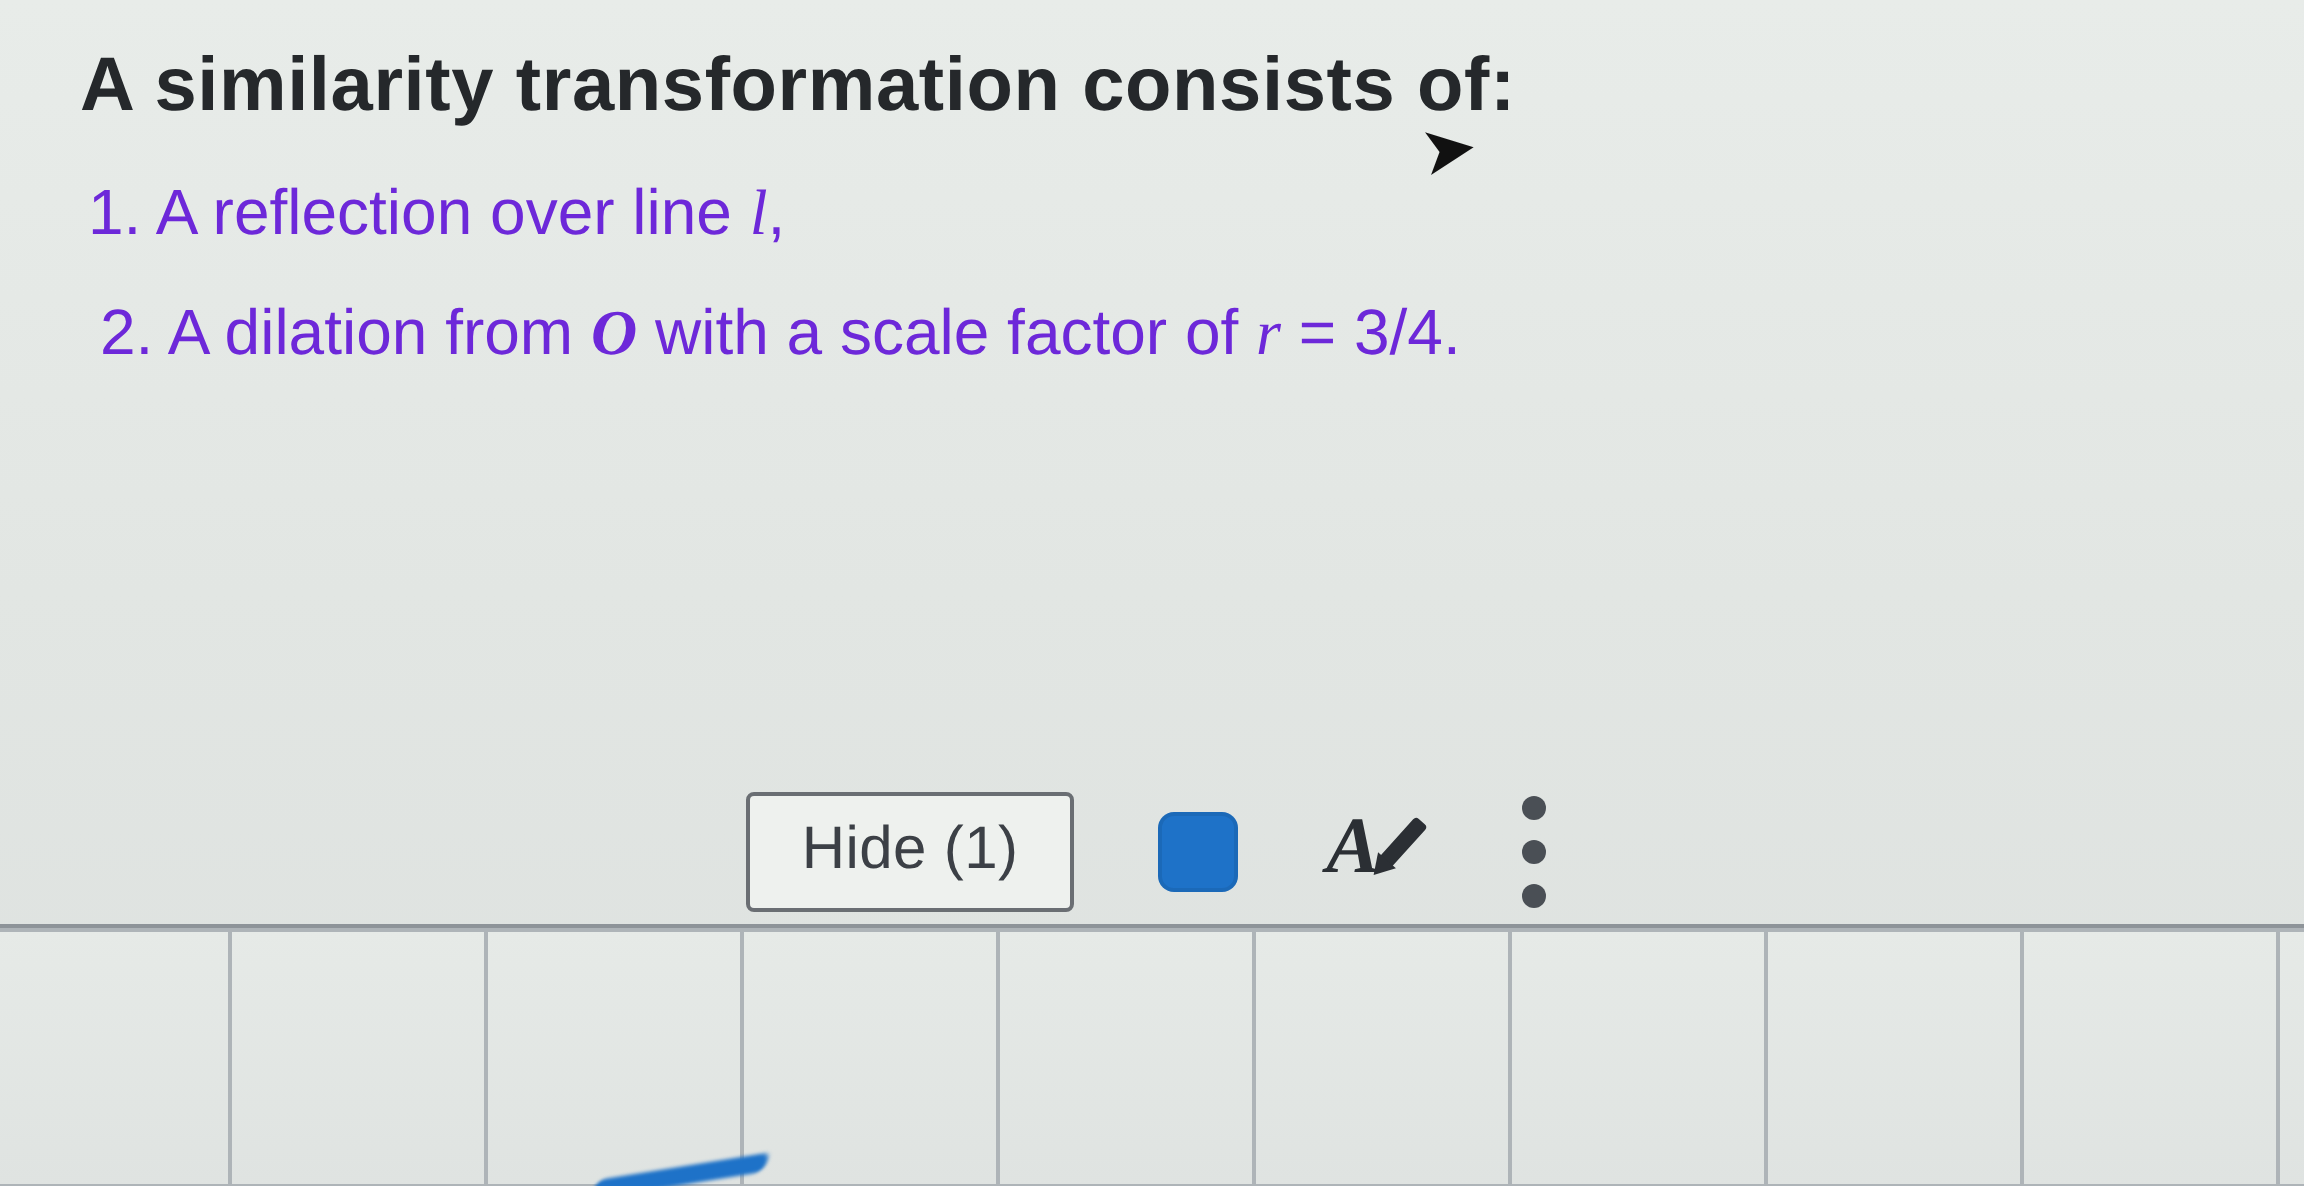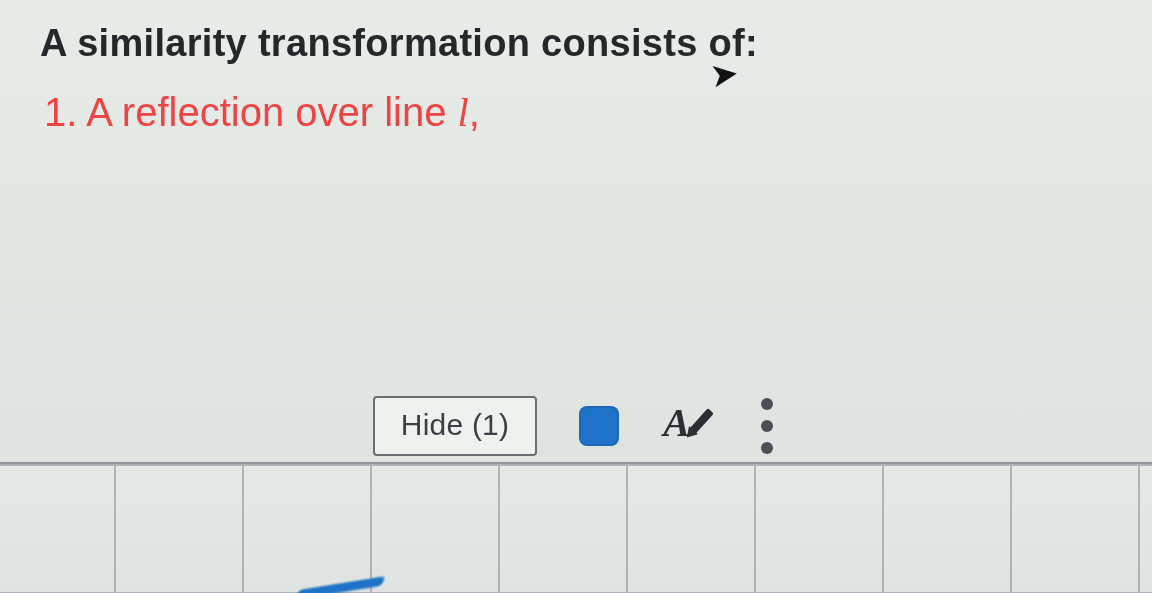--- a/index.html
+++ b/index.html
@@ -21,22 +21,22 @@
     filter: blur(0.3px);
   }
   .heading {
     font-size: 38px;
     font-weight: 700;
     letter-spacing: 0.3px;
     color: #25282b;
     margin-bottom: 18px;
   }
   .line {
-    font-size: 40px;
-    color: #ef4444;
+    font-size: 32px;
+    color: #6d28d9;
     margin-bottom: 14px;
     line-height: 1.45;
   }
   .indent-1 { padding-left: 4px; }
   .indent-2 { padding-left: 10px; }
   .indent-3 { padding-left: 22px; }
   .italic { font-style: italic; font-family: Georgia, 'Times New Roman', serif; }
   .bolditalic { font-style: italic; font-weight: 700; font-family: Georgia, 'Times New Roman', serif; }
 
   .cursor {
@@ -174,20 +174,23 @@
 <body>
 
 <div class="page">
 
   <div class="heading">A similarity transformation consists of:</div>
 
   <div class="line indent-1">
     <span>1. A reflection over line </span><span class="italic">l</span><span>,</span>
   </div>
 
+  <div class="line indent-2">
+    <span>2. A dilation from </span><span class="bolditalic">O</span><span> with a scale factor of </span><span class="italic">r</span><span> = 3/4.</span>
+  </div>
 
 
   <div class="cursor">➤</div>
 
   <div class="toolbar-row">
     <button class="hide-btn">Hide (1)</button>
     <div class="color-swatch"></div>
     <div class="text-tool">
       <span class="letter">A</span>
       <span class="pen">

